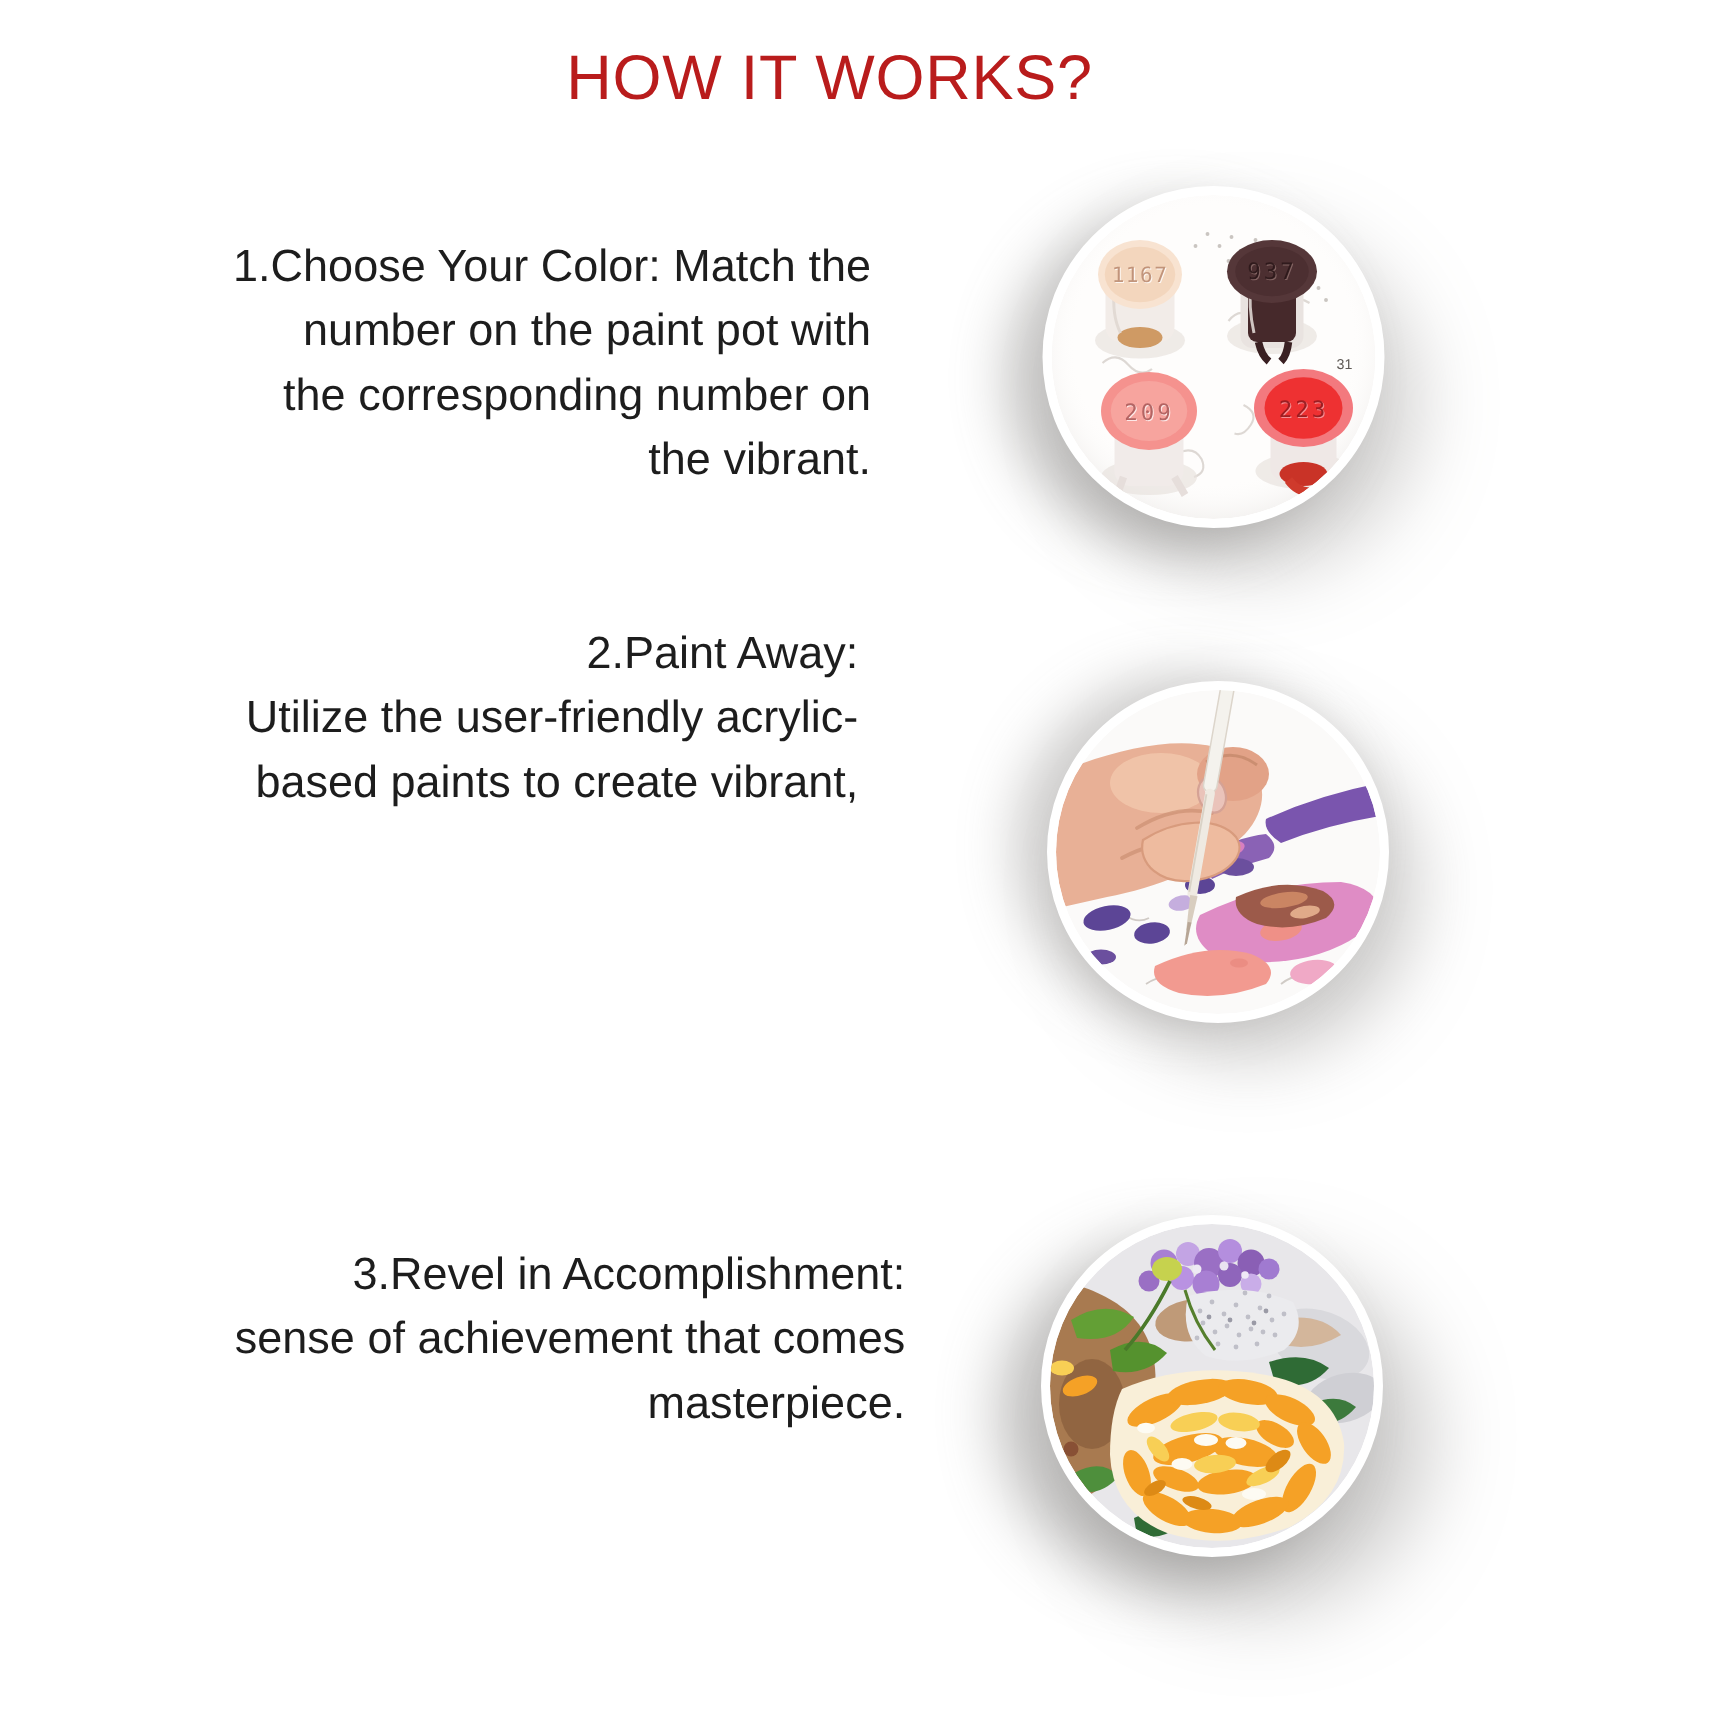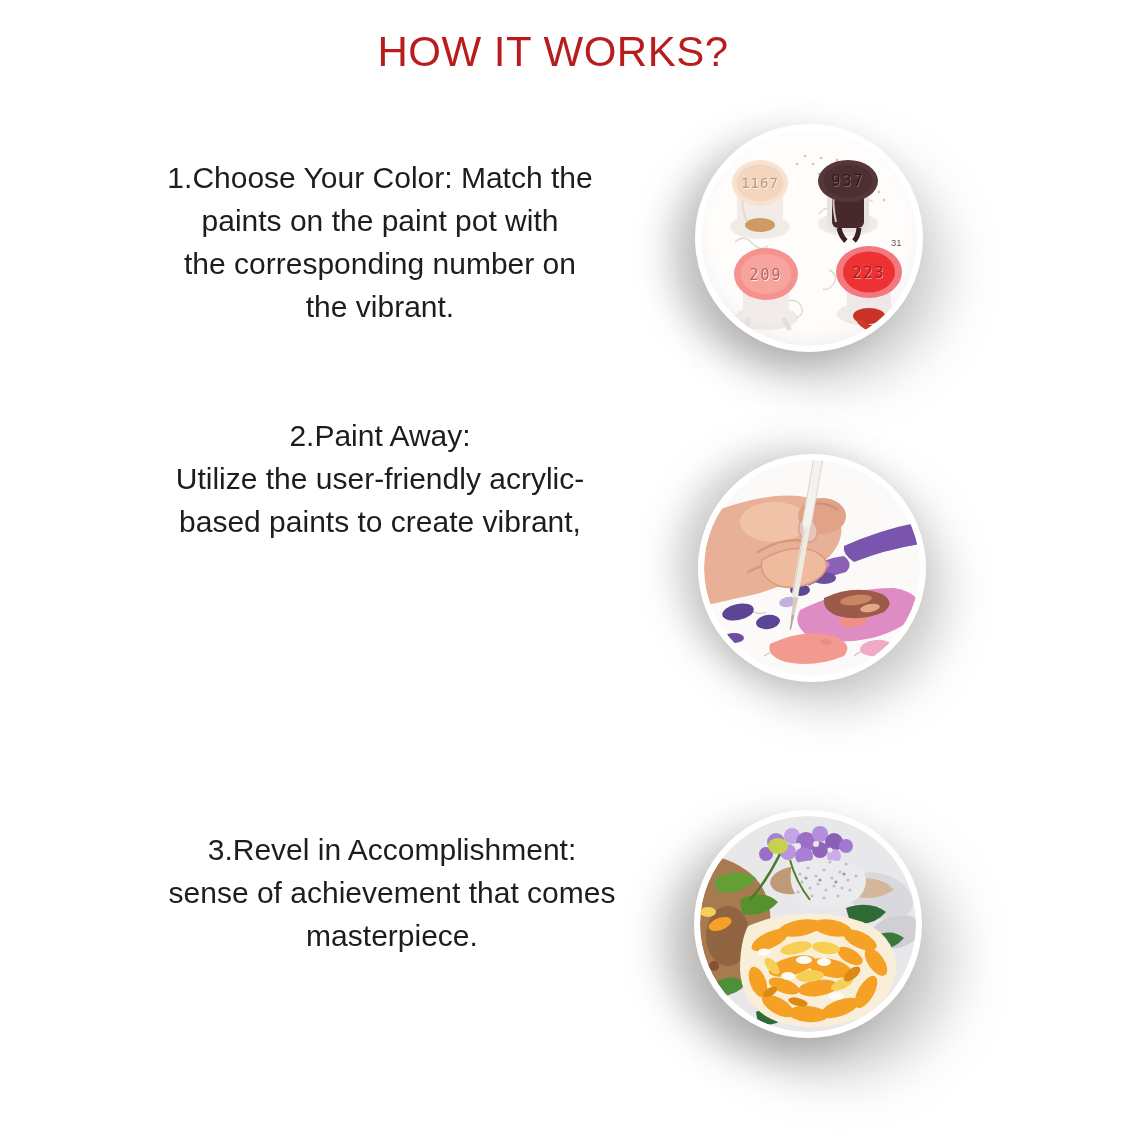--- a/index.html
+++ b/index.html
@@ -11,22 +11,22 @@
     color:#1e1e1e;
   }
   .page-title{
     position:absolute;top:28px;left:553px;
     transform:translateX(-50%);
     font-size:42px;letter-spacing:.5px;
     color:#b91c1c;white-space:nowrap;
   }
   .step-text{
     position:absolute;transform:translateX(-50%);
-    text-align:center;font-size:30px;line-height:43px;
-    color:#1d1d1d;white-space:nowrap;margin-left:12px;
+    text-align:right;font-size:30px;line-height:43px;
+    color:#1d1d1d;white-space:nowrap;
   }
   .step-1{left:368px;top:156px;}
   .step-2{left:368px;top:414px;}
   .step-3{left:380px;top:828px;}
   .circle{
     position:absolute;width:216px;height:216px;
     border:6px solid #ffffff;border-radius:50%;
     overflow:hidden;background:#ffffff;
   }
   .circle svg{display:block;width:216px;height:216px;}
@@ -38,21 +38,21 @@
       box-shadow:-28px 18px 40px rgba(112,110,108,.44),30px 34px 56px rgba(124,122,120,.40);}
   .pot-num{font-family:"DejaVu Sans Mono",monospace;}
 </style>
 </head>
 <body>
 
 <div class="page-title">HOW IT WORKS?</div>
 
 <div class="step-text step-1">
   <div>1.Choose Your Color: Match the</div>
-  <div>paints on the paint pot with</div>
+  <div>number on the paint pot with</div>
   <div>the corresponding number on</div>
   <div>the vibrant.</div>
 </div>
 
 <div class="step-text step-2">
   <div>2.Paint Away:</div>
   <div>Utilize the user-friendly acrylic-</div>
   <div>based paints to create vibrant,</div>
 </div>
 

